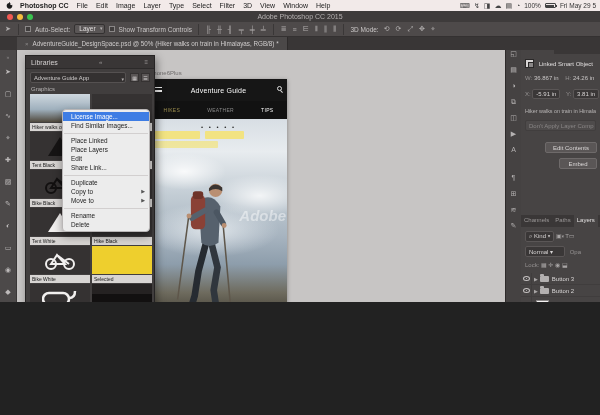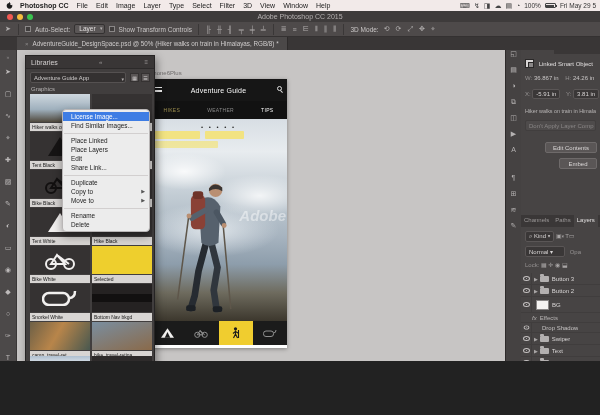--- a/index.html
+++ b/index.html
@@ -1,17 +1,17 @@
 <!DOCTYPE html>
 <html><head>
 <meta charset="utf-8">
 <style>
   html,body{margin:0;padding:0;background:#222;}
   *{box-sizing:border-box;font-family:"Liberation Sans",sans-serif;}
-  .screen{position:relative;width:600px;height:361px;overflow:hidden;background:#000000;}
+  .screen{position:relative;width:600px;height:302px;overflow:hidden;background:#000000;}
   .abs{position:absolute;}
   
   .menubar{left:0;top:0;width:600px;height:11px;background:#f2eae9;display:flex;align-items:center;
            font-size:7px;color:#1c1c1c;padding:0 4px;white-space:nowrap;z-index:50;}
   .menubar .mitem{padding:0 4px;}
   .menubar .brand{font-weight:bold;}
   .apple{width:7px;height:7px;margin:0 3px 0 2px;}
   .mb-right{margin-left:auto;display:flex;align-items:center;gap:4px;font-size:6.5px;color:#333;}
   .mb-ic{font-size:7px;color:#444;}
   .battery{width:11px;height:5px;border:1px solid #444;border-radius:1px;position:relative;}

